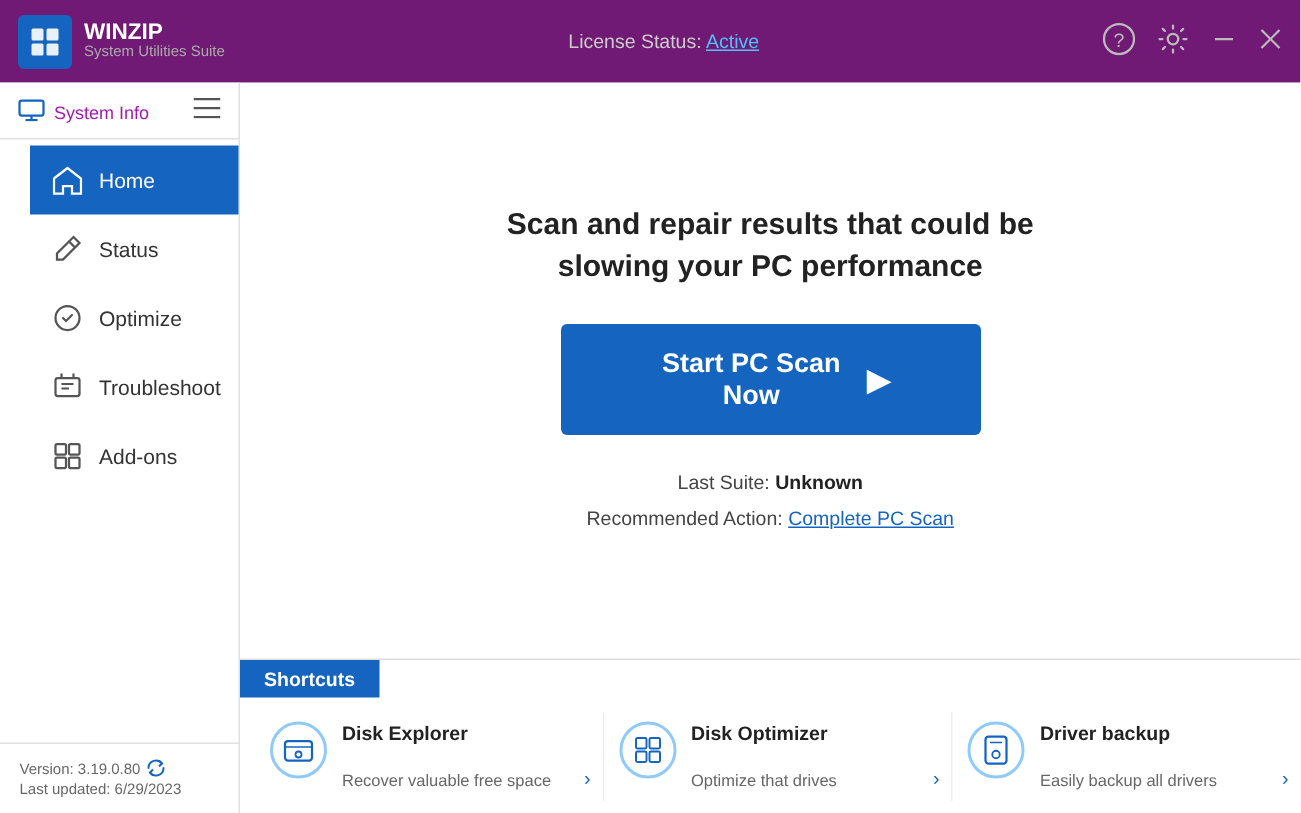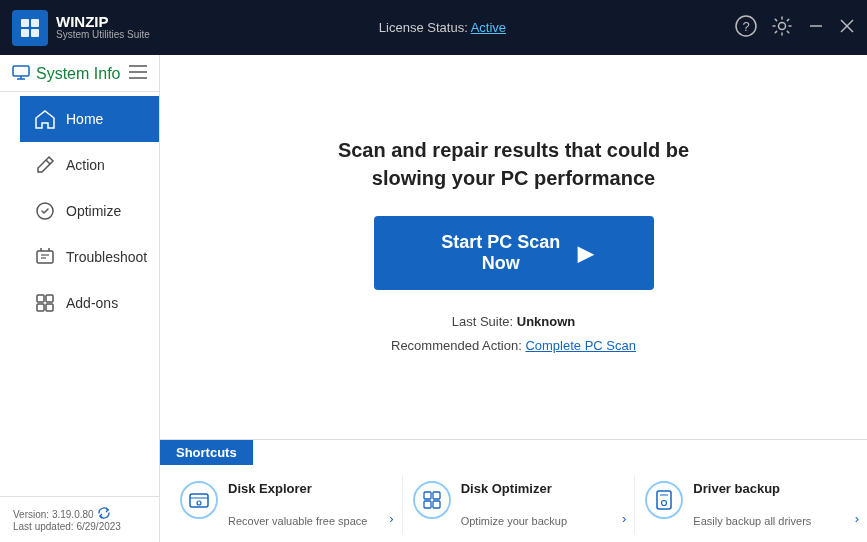--- a/index.html
+++ b/index.html
@@ -8,21 +8,21 @@
       height: 542px;
       font-family: 'Segoe UI', Arial, sans-serif;
       background: #fff;
       overflow: hidden;
       display: flex;
       flex-direction: column;
     }
 
     
     .title-bar {
-      background: #0f172a;
+      background: #701a75;
       height: 55px;
       display: flex;
       align-items: center;
       padding: 0 12px;
       flex-shrink: 0;
     }
     .title-bar-logo {
       display: flex;
       align-items: center;
       gap: 8px;
@@ -101,22 +101,22 @@
       display: flex;
       align-items: center;
       justify-content: space-between;
       padding: 10px 12px 8px 12px;
       border-bottom: 1px solid #e0e0e0;
     }
     .sidebar-system-info {
       display: flex;
       align-items: center;
       gap: 6px;
-      color: #15803d;
-      font-size: 16px;
+      color: #a21caf;
+      font-size: 12px;
       cursor: pointer;
       justify-content: center;
     }
     .sidebar-system-info-icon {
       font-size: 14px;
     }
     .sidebar-menu-icon {
       font-size: 16px;
       color: #555;
       cursor: pointer;
@@ -365,21 +365,21 @@
         <span>Home</span>
       </div>
 
       <div class="nav-item">
         <span class="nav-item-icon">
           <svg width="20" height="20" viewBox="0 0 20 20" fill="none">
             <path d="M14 2L18 6L7 17L3 17L3 13L14 2Z" stroke="#555" stroke-width="1.5" fill="none"></path>
             <line x1="11" y1="5" x2="15" y2="9" stroke="#555" stroke-width="1.5"></line>
           </svg>
         </span>
-        <span>Action</span>
+        <span>Status</span>
       </div>
 
       <div class="nav-item">
         <span class="nav-item-icon">
           <svg width="20" height="20" viewBox="0 0 20 20" fill="none">
             <circle cx="10" cy="10" r="8" stroke="#555" stroke-width="1.5"></circle>
             <path d="M7 10l2 2 4-4" stroke="#555" stroke-width="1.5" stroke-linecap="round"></path>
           </svg>
         </span>
         <span>Optimize</span>
@@ -470,21 +470,21 @@
           <div class="shortcut-icon-wrap">
             <svg width="22" height="22" viewBox="0 0 22 22" fill="none">
               <rect x="3" y="3" width="7" height="7" rx="1" stroke="#1565c0" stroke-width="1.3"></rect>
               <rect x="12" y="3" width="7" height="7" rx="1" stroke="#1565c0" stroke-width="1.3"></rect>
               <rect x="3" y="12" width="7" height="7" rx="1" stroke="#1565c0" stroke-width="1.3"></rect>
               <rect x="12" y="12" width="7" height="7" rx="1" stroke="#1565c0" stroke-width="1.3"></rect>
             </svg>
           </div>
           <div class="shortcut-text">
             <div class="shortcut-title">Disk Optimizer</div>
-            <div class="shortcut-desc">Optimize your backup</div>
+            <div class="shortcut-desc">Optimize that drives</div>
           </div>
           <span class="shortcut-arrow">›</span>
         </div>
 
         <div class="shortcut-card">
           <div class="shortcut-icon-wrap">
             <svg width="22" height="22" viewBox="0 0 22 22" fill="none">
               <rect x="4" y="2" width="14" height="18" rx="2" stroke="#1565c0" stroke-width="1.5"></rect>
               <circle cx="11" cy="14" r="2.5" stroke="#1565c0" stroke-width="1.2"></circle>
               <line x1="7" y1="6" x2="15" y2="6" stroke="#1565c0" stroke-width="1"></line>

